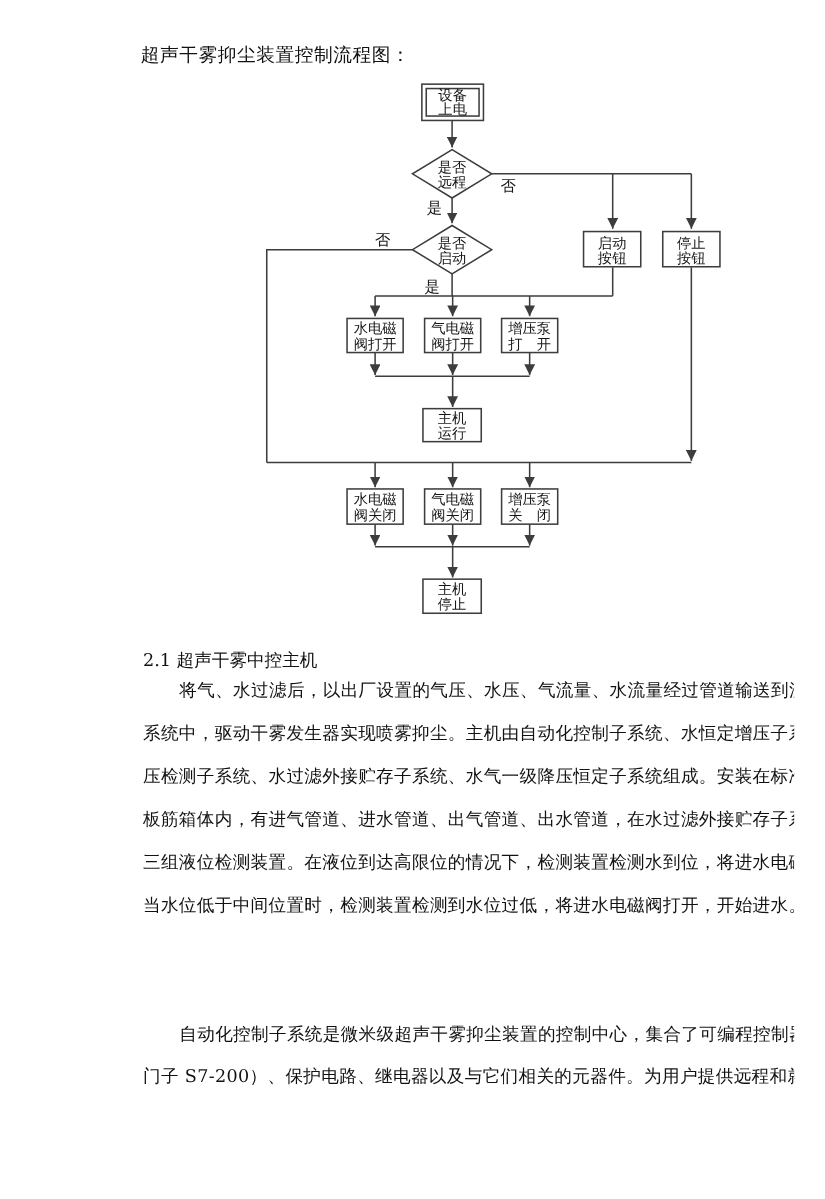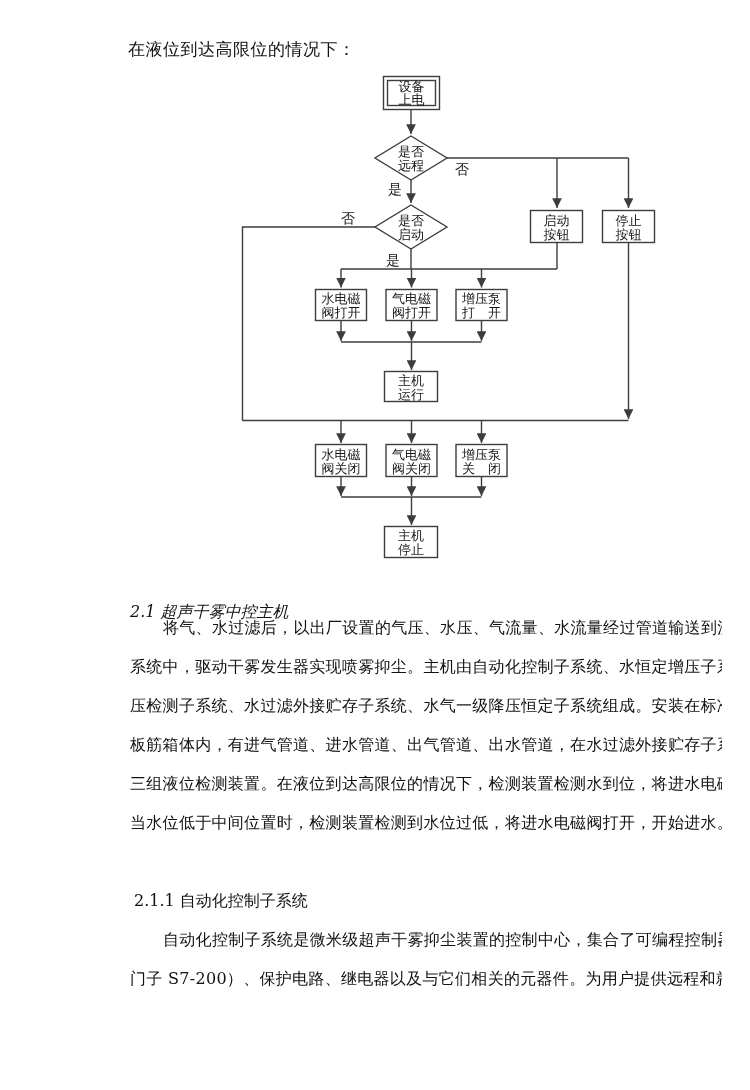--- a/index.html
+++ b/index.html
@@ -33,21 +33,21 @@
   .branch-label { font-size: 14px; text-anchor: middle; }
   .shape { fill: #ffffff; stroke: #3d3d3d; stroke-width: 1.4; }
   .edge { stroke: #3d3d3d; stroke-width: 1.4; fill: none; }
   .heading {
     position: absolute;
     left: 130px;
     height: 39px; line-height: 39px;
     font-size: 16px;
     white-space: nowrap;
   }
-  .h21 { top: 592px; font-style: italic; }
+  .h21 { top: 580px; }
   .h211 { top: 881px; left: 134px; }
   .para {
     position: absolute;
     left: 130px;
     width: 592px;
     font-size: 16px;
     letter-spacing: 0.3px;
   }
   .p1 { top: 608px; }
   .p2 { top: 920px; }
@@ -56,21 +56,21 @@
     white-space: nowrap;
     overflow: hidden;
   }
   .pline.indent { padding-left: 33px; }
 </style>
 </head>
 <body>
 
 <div class="page">
 
-  <div class="doc-title">在液位到达高限位的情况下：</div>
+  <div class="doc-title">超声干雾抑尘装置控制流程图：</div>
 
   <svg class="flowchart-svg" viewBox="0 0 750 570">
     <defs>
       <marker id="arr" viewBox="0 0 10 10" refX="10" refY="5" markerWidth="7" markerHeight="7" orient="auto-start-reverse">
         <polygon points="0,0 10,5 0,10" fill="#3d3d3d"></polygon>
       </marker>
     </defs>
 
     <g>
       <line class="edge" x1="411" y1="110" x2="411" y2="134" marker-end="url(#arr)"></line>
@@ -191,20 +191,19 @@
 
   <div class="para p1">
     <div class="pline indent">将气、水过滤后，以出厂设置的气压、水压、气流量、水流量经过管道输送到流量控制</div>
     <div class="pline">系统中，驱动干雾发生器实现喷雾抑尘。主机由自动化控制子系统、水恒定增压子系统、气</div>
     <div class="pline">压检测子系统、水过滤外接贮存子系统、水气一级降压恒定子系统组成。安装在标准设计的</div>
     <div class="pline">板筋箱体内，有进气管道、进水管道、出气管道、出水管道，在水过滤外接贮存子系统内有</div>
     <div class="pline">三组液位检测装置。在液位到达高限位的情况下，检测装置检测水到位，将进水电磁阀关闭；</div>
     <div class="pline">当水位低于中间位置时，检测装置检测到水位过低，将进水电磁阀打开，开始进水。当水位</div>
   </div>
 
-  <div class="heading h211">2.1.1 自动化控制子系统</div>
 
   <div class="para p2">
     <div class="pline indent">自动化控制子系统是微米级超声干雾抑尘装置的控制中心，集合了可编程控制器（西</div>
     <div class="pline">门子 S7-200）、保护电路、继电器以及与它们相关的元器件。为用户提供远程和就地两种操</div>
   </div>
 
 </div>
 
 </body></html>

